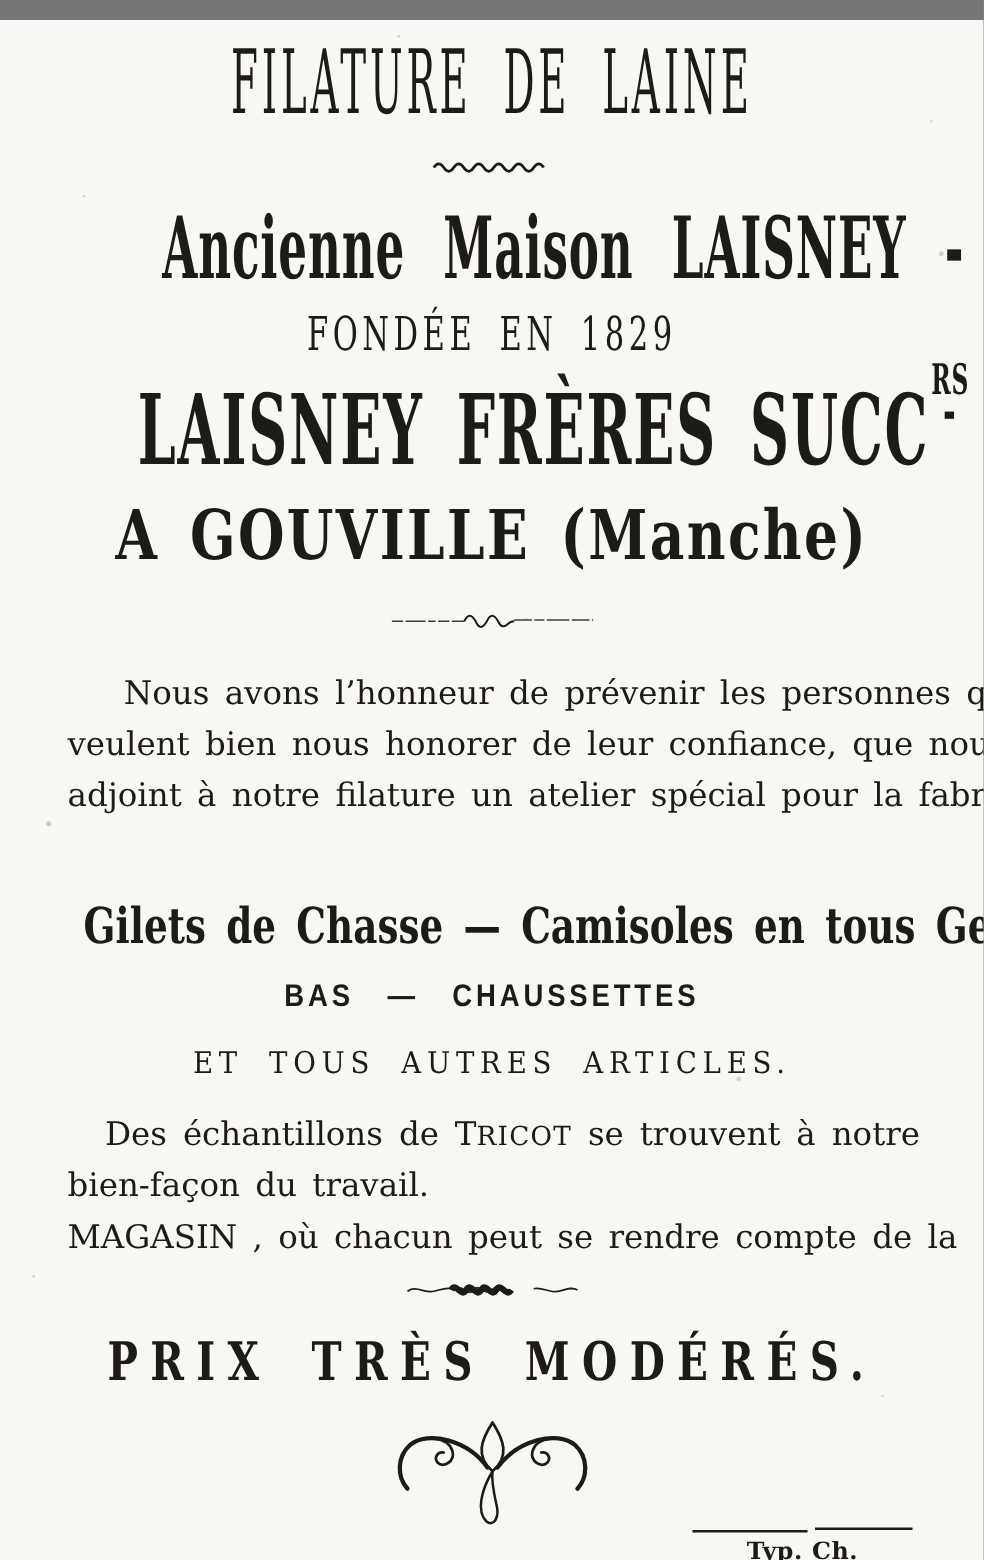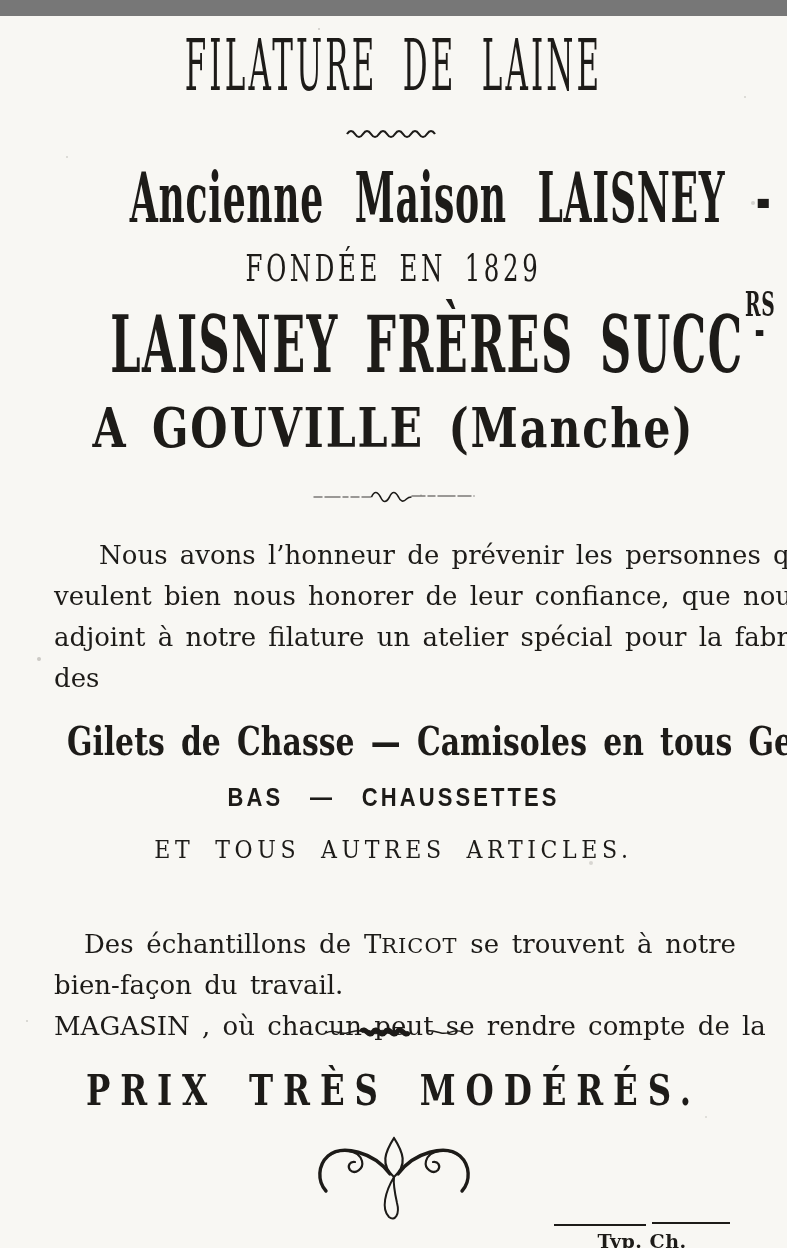--- a/index.html
+++ b/index.html
@@ -47,21 +47,21 @@
     font-size:45px;font-weight:bold;
     letter-spacing:2px;word-spacing:8px;
     transform:scale(0.95,1.22);
   }
   .div2{top:472px;}
   .paragraph{
     position:absolute;left:54px;width:682px;
     font-size:26px;color:var(--ink,#1d1b18);
   }
   .p1{top:519px;}
-  .p2{top:908px;}
+  .p2{top:872px;}
   .pline{
     height:41px;line-height:41px;
     text-align:justify;text-align-last:justify;
     word-spacing:4px;white-space:nowrap;
   }
   .pline.last{text-align-last:left;}
   .indent1{padding-left:45px;}
   .indent2{padding-left:30px;}
   .smallcaps-rest{font-size:21px;letter-spacing:1px;}
   .gilets{
@@ -135,21 +135,20 @@
   <svg class="ornament div2" width="165" height="16" viewBox="0 0 165 16">
     <path d="M2,9 H60" fill="none" stroke="currentColor" stroke-width="1.2" stroke-dasharray="9 2 16 2 6 2" opacity="0.85"></path>
     <path d="M60,9 q4,-9 9,0 q4,9 9,0 q4,-9 9,0 q3,7 8,2 q2,-2 5,-2" fill="none" stroke="currentColor" stroke-width="1.6"></path>
     <path d="M100,8 H163" fill="none" stroke="currentColor" stroke-width="1.2" stroke-dasharray="14 2 8 2 18 2" opacity="0.85"></path>
   </svg>
 
   <div class="paragraph p1">
     <div class="pline indent1">Nous avons l’honneur de prévenir les personnes qui</div>
     <div class="pline">veulent bien nous honorer de leur confiance, que nous avons</div>
     <div class="pline">adjoint à notre filature un atelier spécial pour la fabrication</div>
-    <div class="pline last">des</div>
   </div>
 
   <div class="abs gilets">Gilets de Chasse — Camisoles en tous Genres</div>
 
   <div class="abs bas">BAS — CHAUSSETTES</div>
 
   <div class="abs ettous">ET TOUS AUTRES ARTICLES.</div>
 
   <div class="paragraph p2">
     <div class="pline indent2"><span>Des échantillons de </span><span>T</span><span class="smallcaps-rest">RICOT</span><span> se trouvent à notre</span></div>

